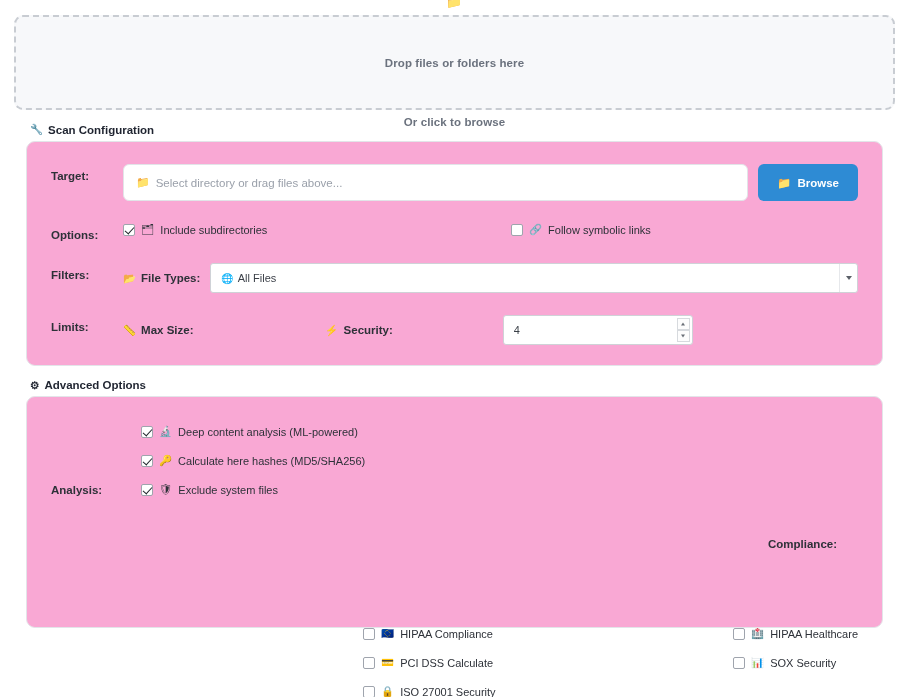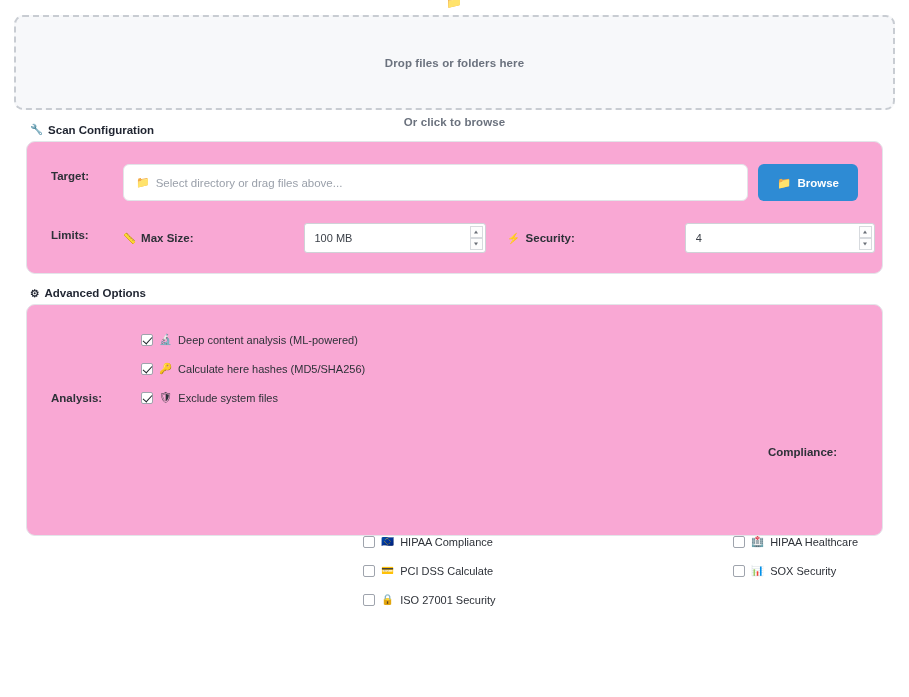--- a/index.html
+++ b/index.html
@@ -250,37 +250,60 @@
           <span class="ti-icon">📁</span>
           <span>Select directory or drag files above...</span>
         </div>
         <button class="browse-btn">
           <span>📁</span>
           <span>Browse</span>
         </button>
       </div>
     </div>
 
-
+    <div class="row">
+      <div class="row-label">Options:</div>
+      <div class="row-body">
+        <label class="cb-item opt-col-1">
+          <span class="cb-box checked"></span>
+          <span class="cb-icon">🗂</span>
+          <span>Include subdirectories</span>
+        </label>
+        <label class="cb-item">
+          <span class="cb-box"></span>
+          <span class="cb-icon">🔗</span>
+          <span>Follow symbolic links</span>
+        </label>
+      </div>
+    </div>
+
+    <div class="row">
+      <div class="row-label">Filters:</div>
+      <div class="row-body">
+        <div class="sub-label">
+          <span class="sl-icon">📂</span>
+          <span>File Types:</span>
+        </div>
+        <div class="filters-gap"></div>
+        <div class="field" id="filetypes-field">
+          <span class="fv-icon">🌐</span>
+          <span>All Files</span>
+          <span class="sel-arrow"></span>
+        </div>
+      </div>
+    </div>
 
     <div class="row">
       <div class="row-label">Limits:</div>
       <div class="row-body">
         <div class="sub-label">
           <span class="sl-icon">📏</span>
           <span>Max Size:</span>
         </div>
         <div class="limits-gap"></div>
-        <div class="field" id="maxsize-field">
-          <span>100 MB</span>
-          <span class="spin">
-            <span class="up"></span>
-            <span class="down"></span>
-          </span>
-        </div>
         <div class="spacer-20"></div>
         <div class="sub-label">
           <span class="sl-icon">⚡</span>
           <span>Security:</span>
         </div>
         <div class="limits-gap"></div>
         <div class="field" id="threads-field">
           <span>4</span>
           <span class="spin">
             <span class="up"></span>

